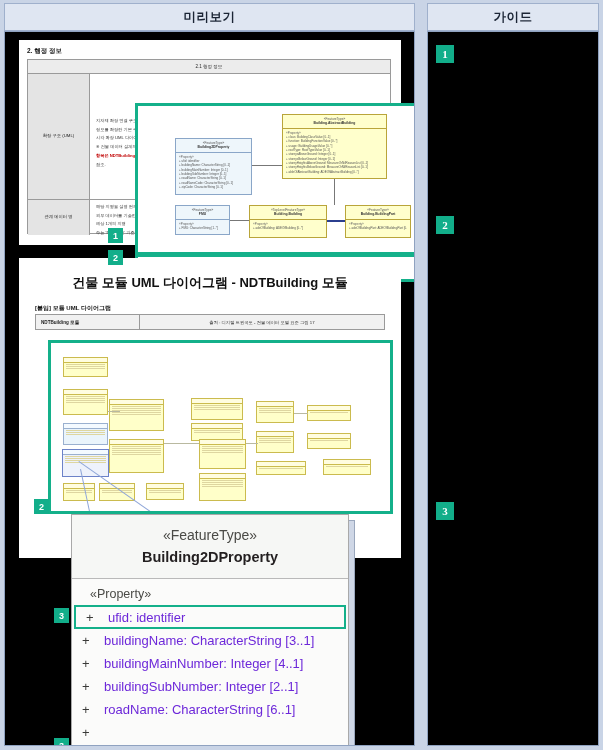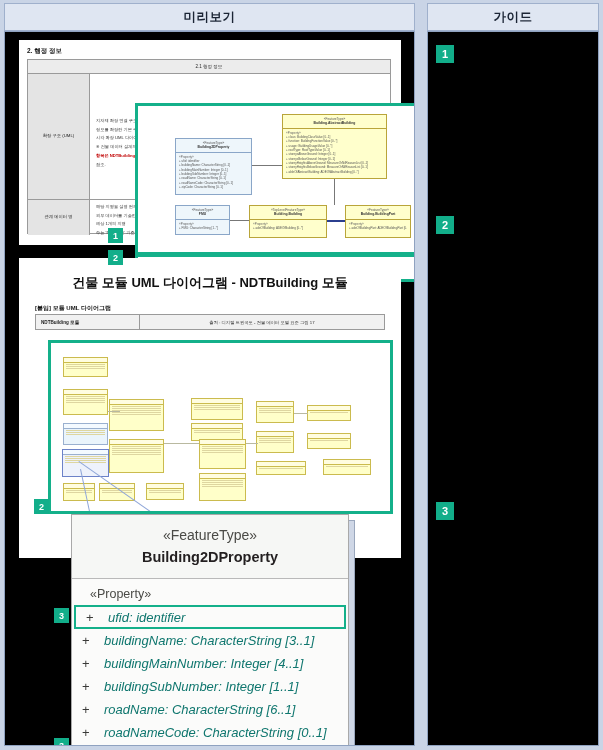--- a/index.html
+++ b/index.html
@@ -1,20 +1,20 @@
 <!DOCTYPE html>
 <html><head>
 <meta charset="utf-8">
 <style>
   html,body{margin:0;padding:0;background:#000;}
   body{width:603px;height:750px;overflow:hidden;font-family:"Liberation Sans","DejaVu Sans",sans-serif;}
   .app{position:relative;width:603px;height:750px;background:#c9d4e6;}
   .panel{position:absolute;top:0;background:#c9d4e6;box-sizing:border-box;}
   .panel-preview{left:0;width:419px;height:750px;}
-  .panel-guide{left:423px;width:180px;height:750px;}
+  .panel-guide{left:423px;width:180px;height:750px;font-family:Liberation Serif, serif;}
   .panel-head{height:26px;margin:3px 4px 0 4px;background:#dfe6f2;border:1px solid #9fb0cc;
     display:flex;align-items:center;justify-content:center;}
   .panel-head span{font-size:12.5px;font-weight:bold;color:#1b2535;letter-spacing:.5px;}
   .panel-body{position:absolute;left:4px;right:4px;top:31px;bottom:4px;background:#000;border:1px solid #8fa2c0;overflow:hidden;}
 
   
   .doc1{position:absolute;left:14px;top:8px;width:382px;height:205px;background:#fff;}
   .doc1-title{position:absolute;left:8px;top:7px;font-size:6.5px;font-weight:bold;color:#111;}
   .doc1-table{position:absolute;left:8px;top:19px;width:364px;height:175px;border:1px solid #9a9a9a;box-sizing:border-box;background:#fff;}
   .t-headrow{height:13px;background:#ececec;border-bottom:1px solid #9a9a9a;display:flex;align-items:center;justify-content:center;}
@@ -65,21 +65,21 @@
   .popwrap{position:absolute;left:60px;top:480px;width:290px;height:262px;}
   .popshadow{position:absolute;left:10px;top:8px;width:278px;height:250px;background:#cfd7e6;border:1px solid #9aa7bd;}
   .pop{position:absolute;left:6px;top:2px;width:278px;height:250px;background:#fbfbfa;border:1px solid #a9a9a9;box-sizing:border-box;}
   .pop-head{padding:10px 0 9px 0;text-align:center;border-bottom:1px solid #b9b9b9;background:#f6f7f5;}
   .pop-head .st{display:block;font-size:14px;color:#4a4a46;line-height:1.5;}
   .pop-head .nm{display:block;font-size:14.5px;font-weight:bold;color:#231f20;line-height:1.6;}
   .pop-body{padding:6px 0 0 0;}
   .pop-body .grp{font-size:12.5px;color:#4a4a46;padding:2px 0 4px 18px;}
   .attr{display:flex;align-items:center;height:23px;padding-left:10px;box-sizing:border-box;}
   .attr .plus{width:22px;font-size:13px;color:#3a3a38;}
-  .attr .txt{font-size:13px;color:#0f766e;font-style:italic;}
+  .attr .txt{font-size:13px;color:#6d28d9;}
   .attr.hlrow{border:2.5px solid #14b08a;box-sizing:border-box;margin:0 2px;height:24px;}
 
   
   .badge{position:absolute;width:17px;height:17px;background:#12ae8a;color:#fff;font-size:10px;
     font-weight:bold;display:flex;align-items:center;justify-content:center;z-index:40;}
   .badge.sm{width:15px;height:15px;font-size:9px;}
   .gbadge{position:absolute;left:8px;width:18px;height:18px;background:#12ae8a;color:#fff;font-size:11px;
     font-weight:bold;display:flex;align-items:center;justify-content:center;}
 </style>
 </head>
@@ -360,29 +360,28 @@
             <div class="attr">
               <span class="plus">+</span>
               <span class="txt">buildingName: CharacterString [3..1]</span>
             </div>
             <div class="attr">
               <span class="plus">+</span>
               <span class="txt">buildingMainNumber: Integer [4..1]</span>
             </div>
             <div class="attr">
               <span class="plus">+</span>
-              <span class="txt">buildingSubNumber: Integer [1..1]</span>
+              <span class="txt">buildingSubNumber: Integer [2..1]</span>
             </div>
             <div class="attr">
               <span class="plus">+</span>
               <span class="txt">roadName: CharacterString [6..1]</span>
             </div>
             <div class="attr">
               <span class="plus">+</span>
-              <span class="txt">roadNameCode: CharacterString [0..1]</span>
             </div>
             <div class="attr">
               
               
             </div>
 
           </div>
         </div>
       </div>
 

